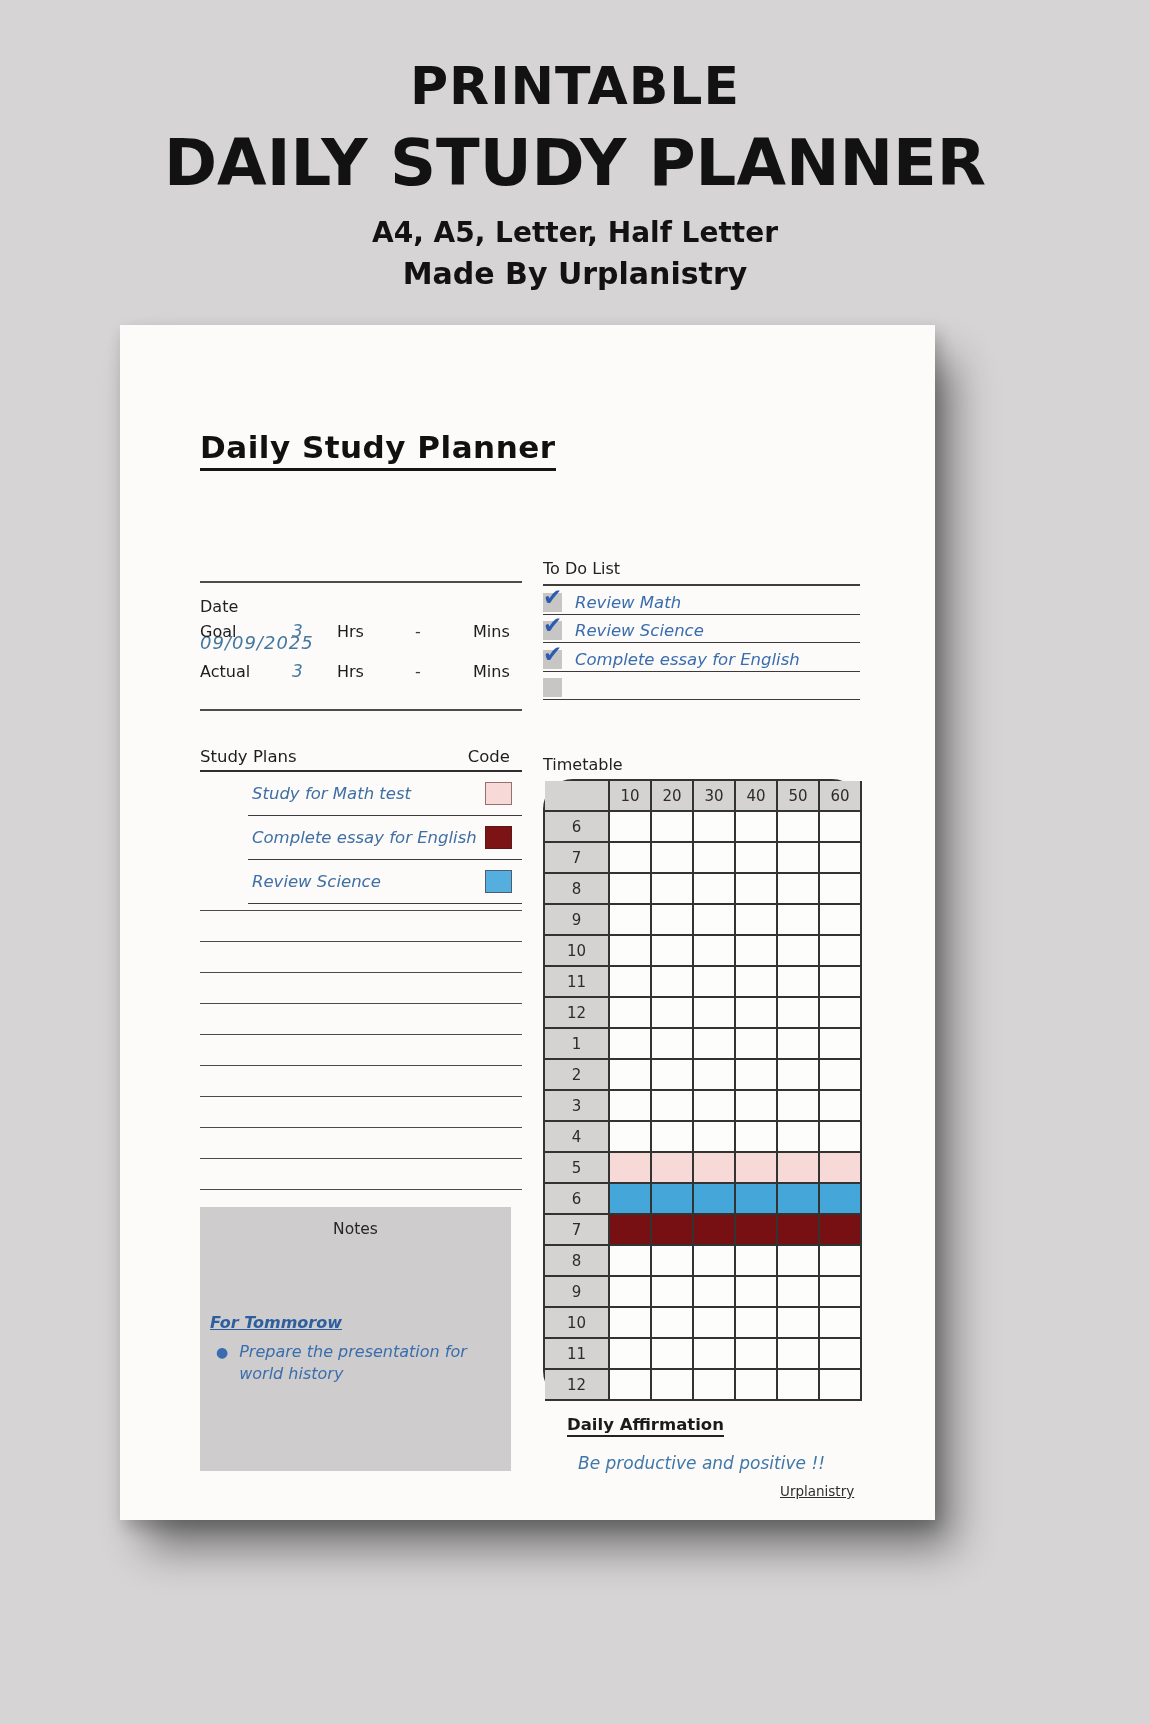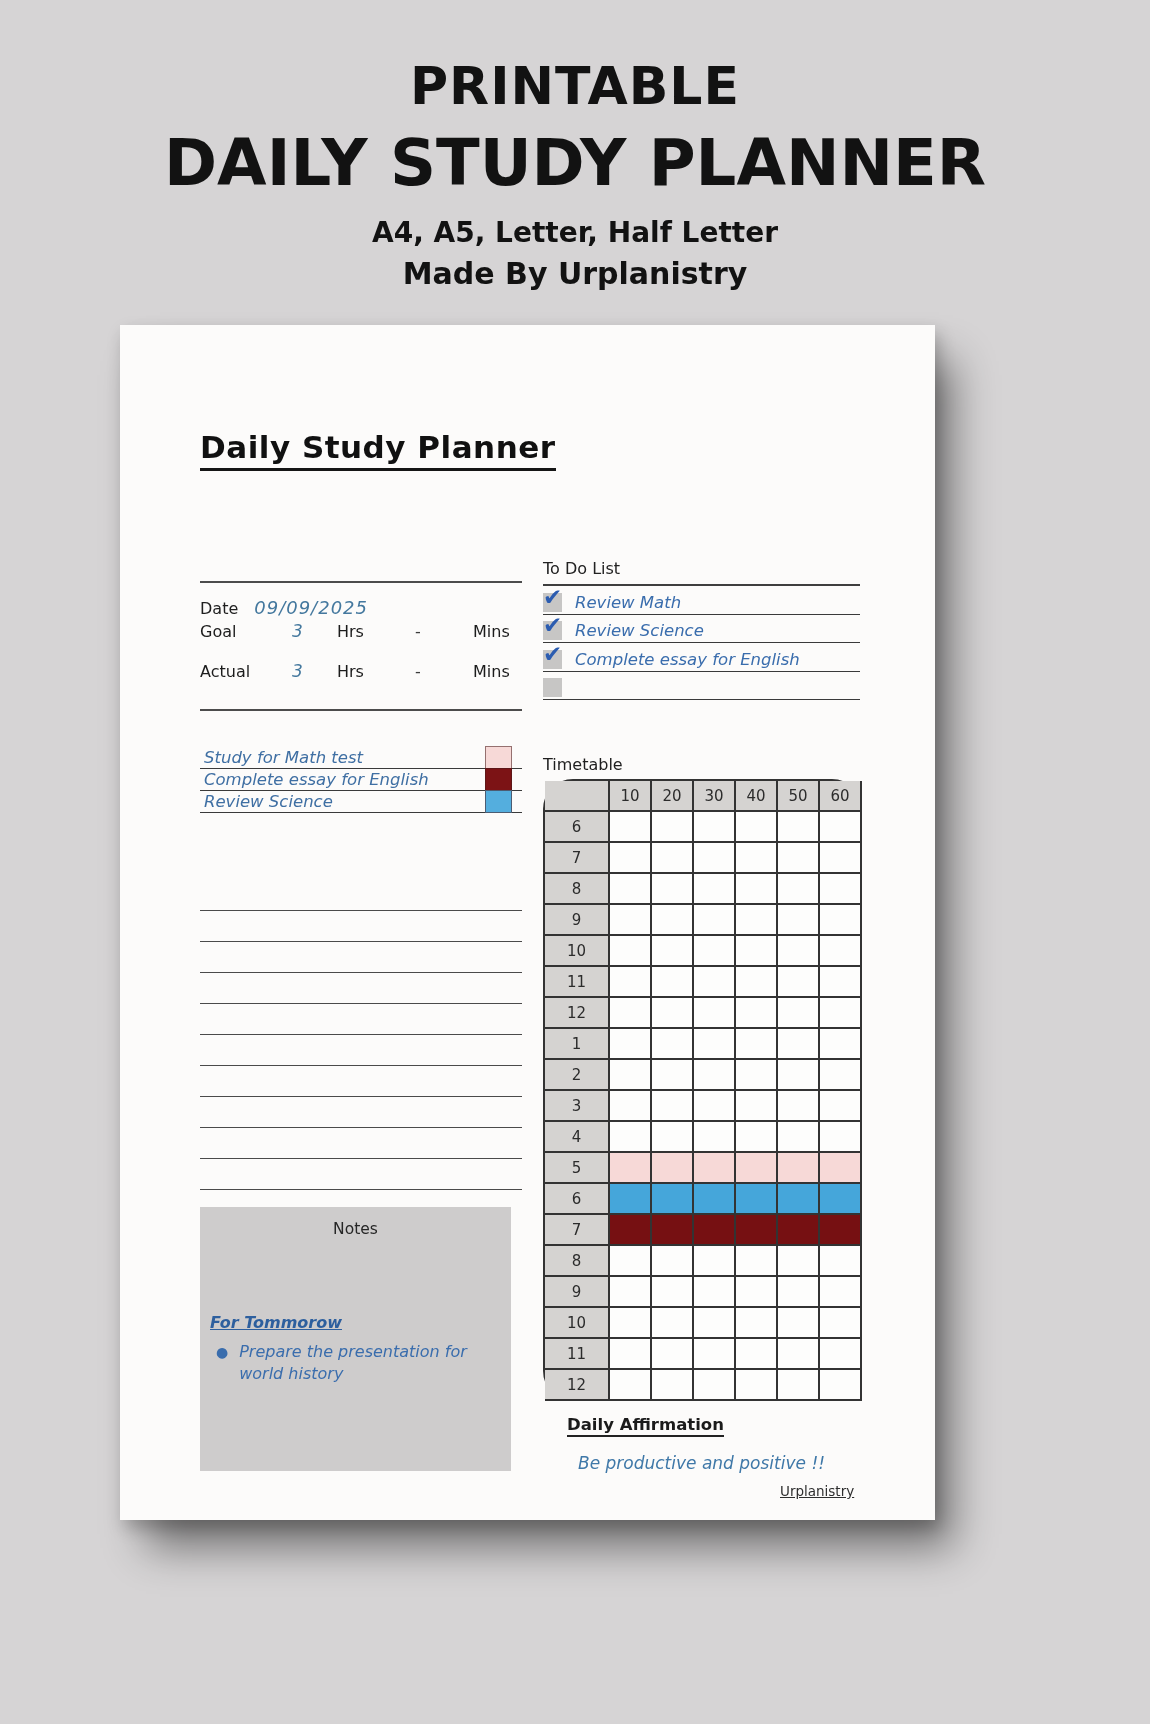--- a/index.html
+++ b/index.html
@@ -18,36 +18,36 @@
            box-shadow:22px 32px 40px -4px rgba(0,0,0,0.45), 4px 8px 16px rgba(0,0,0,0.22); }
 
   .p-title { position:absolute; left:80px; top:104px; font-size:31px; font-weight:800; letter-spacing:.5px;
              border-bottom:3.5px solid #151515; padding-bottom:3px; color:#111; }
   .months { position:absolute; left:80px; top:170px; display:flex; gap:7px; font-size:14.5px; color:#262626; align-items:center; }
   .month { padding:2px 1px; }
   .month-circled { border:2px solid #4f81bd; border-radius:50% / 55%; padding:2px 5px; margin:-2px -3px; }
 
   
   .hline-1 { position:absolute; left:80px; top:256px; width:322px; border-top:2.5px solid #4c4c4c; }
-  .date-row { position:absolute; left:80px; top:272px; width:322px; display:flex; align-items:baseline; gap:16px; }
+  .date-row { position:absolute; left:80px; top:272px; width:322px; display:flex; align-items:baseline; gap:16px;flex-direction:column; }
   .f-label { font-size:16px; color:#1f1f1f; }
   .hand-date { font-size:18px; font-style:italic; color:#44789e; letter-spacing:1px; }
   .metric-row { position:absolute; left:80px; width:330px; display:flex; align-items:baseline; font-size:16px; }
   .metric-row .m-label { width:92px; }
   .metric-row .m-val { width:45px; text-align:left; font-style:italic; color:#44789e; font-size:17px; }
   .metric-row .m-hrs { width:78px; }
   .metric-row .m-dash { width:58px; color:#3c3c3c; }
   .goal-row { top:296px; }
   .actual-row { top:336px; }
   .hline-2 { position:absolute; left:80px; top:384px; width:322px; border-top:2.5px solid #4c4c4c; }
 
   .plans { position:absolute; left:80px; top:422px; width:322px; }
   .plans-header { display:flex; justify-content:space-between; align-items:flex-end; padding-bottom:4px; border-bottom:2.2px solid #2e2e2e; font-size:16.5px; color:#1d1d1d; }
   .plans-code { margin-right:12px; }
-  .plan-row { height:22px; border-bottom:1.8px solid #3a3a3a; display:flex; justify-content:space-between; align-items:center; }
+  .plan-row { height:44px; border-bottom:1.8px solid #3a3a3a; display:flex; justify-content:space-between; align-items:center;margin-left:48px; }
   .plan-text { font-style:italic; color:#3f6fa3; font-size:16.5px; padding-left:4px; white-space:nowrap; }
   .plan-swatch { width:27px; height:23px; margin-right:10px; border:1.6px solid rgba(70,25,25,0.55); }
 
   .rules { position:absolute; left:80px; top:555px; width:322px; }
   .rule-line { height:31px; border-bottom:1.8px solid #4a4a4a; }
 
   .notes-box { position:absolute; left:80px; top:882px; width:311px; height:264px; background:#cecccc; }
   .notes-title { text-align:center; padding-top:13px; font-size:15.5px; color:#262626; }
   .notes-heading { position:absolute; left:10px; top:106px; font-size:16px; font-style:italic; font-weight:600;
                    color:#2d5f9e; text-decoration:underline; }
@@ -109,20 +109,24 @@
     <span class="m-label">Actual</span>
     <span class="m-val">3</span>
     <span class="m-hrs">Hrs</span>
     <span class="m-dash">-</span>
     <span class="m-mins">Mins</span>
   </div>
 
   <div class="hline-2"></div>
 
   <div class="plans">
+    <div class="plans-header">
+      <span>Study Plans</span>
+      <span class="plans-code">Code</span>
+    </div>
     <div>
         <div class="plan-row">
           <span class="plan-text">Study for Math test</span>
           <span class="plan-swatch" style="background: rgb(247, 217, 215);"></span>
         </div>
         <div class="plan-row">
           <span class="plan-text">Complete essay for English</span>
           <span class="plan-swatch" style="background: rgb(124, 19, 21);"></span>
         </div>
         <div class="plan-row">

